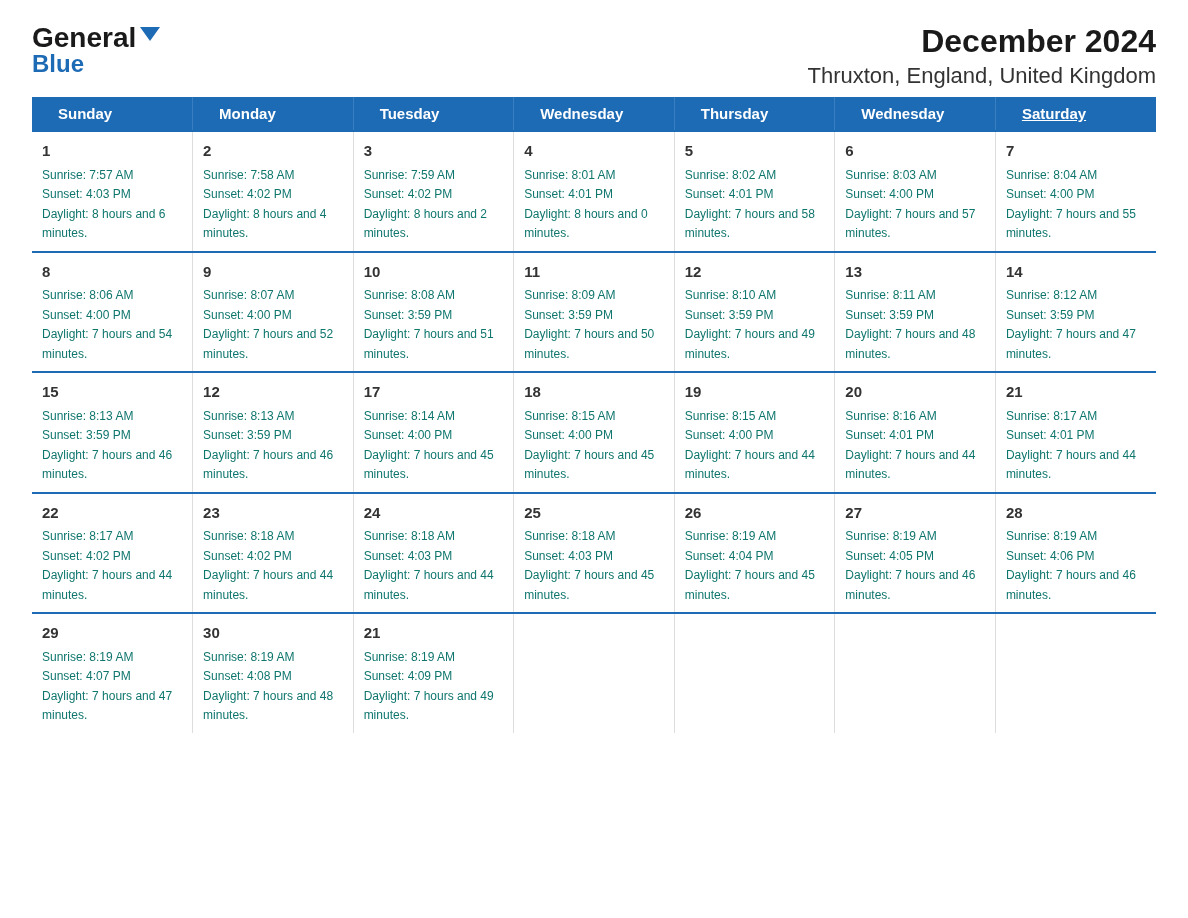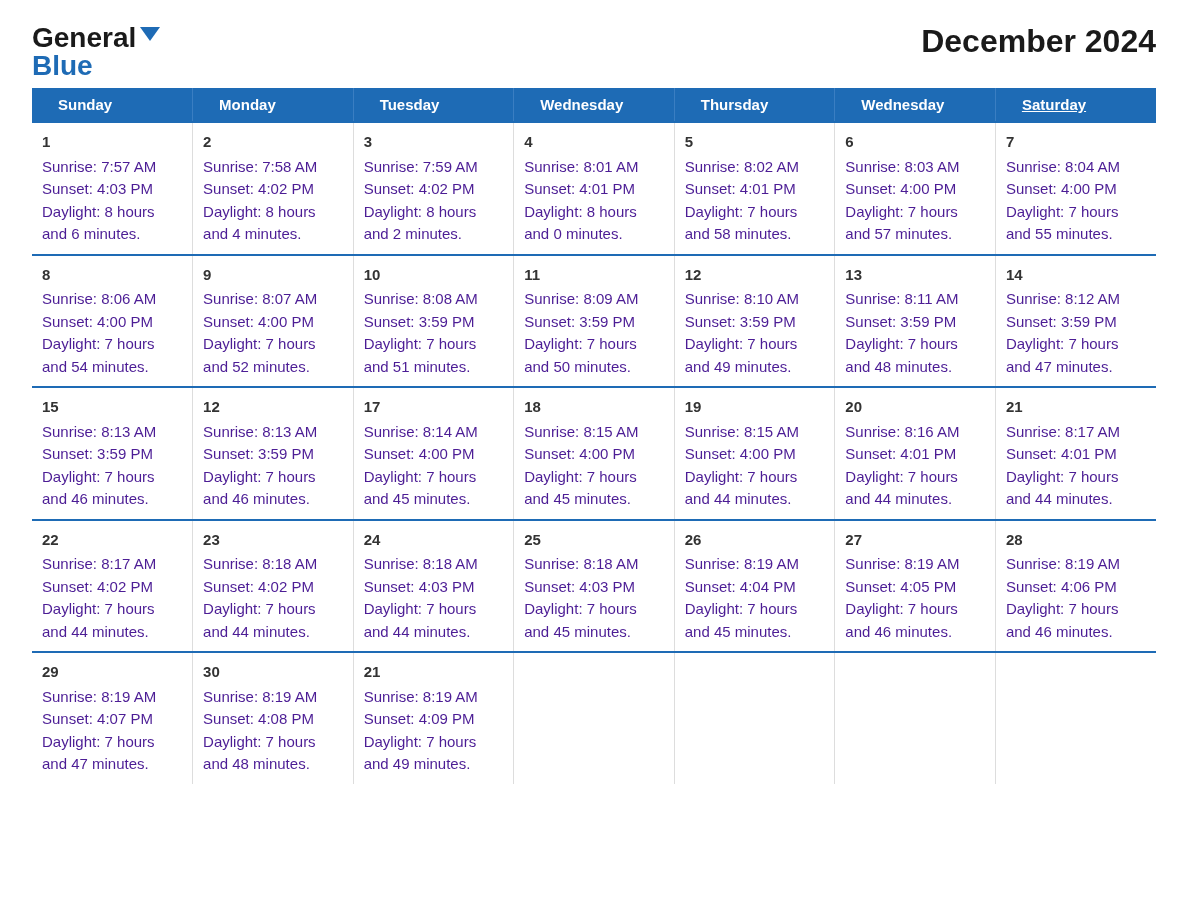--- a/index.html
+++ b/index.html
@@ -22,21 +22,21 @@
       flex-direction: column;
       align-items: flex-start;
     }
     .logo-general {
       font-size: 28px;
       font-weight: bold;
       color: #1a1a1a;
       line-height: 1;
     }
     .logo-blue {
-      font-size: 28px;
+      font-size: 24px;
       font-weight: bold;
       color: #1e6bb5;
       line-height: 1;
       text-align: center;
     }
     .logo-triangle {
       display: inline-block;
       width: 0;
       height: 0;
       border-left: 10px solid transparent;
@@ -94,37 +94,38 @@
     tbody tr td:last-child {
       border-right: none;
     }
     .day-num {
       font-size: 15px;
       font-weight: bold;
       display: block;
       margin-bottom: 2px;
     }
     .day-info {
-      font-size: 15px;
-      color: #4c1d95;
+      font-size: 12px;
+      color: #0f766e;
     }
   </style>
 </head>
 <body>
 
 <div class="header">
   <div class="logo">
     <div style="display:flex;align-items:center;">
       <span class="logo-general">General</span>
       <span class="logo-triangle"></span>
     </div>
     <span class="logo-blue">Blue</span>
   </div>
   <div class="title-block">
     <h1>December 2024</h1>
+    <h2>Thruxton, England, United Kingdom</h2>
   </div>
 </div>
 
 <table>
   <thead>
     <tr>
     <th>Sunday</th>
         <th>Monday</th>
         <th>Tuesday</th>
         <th>Wednesday</th>

